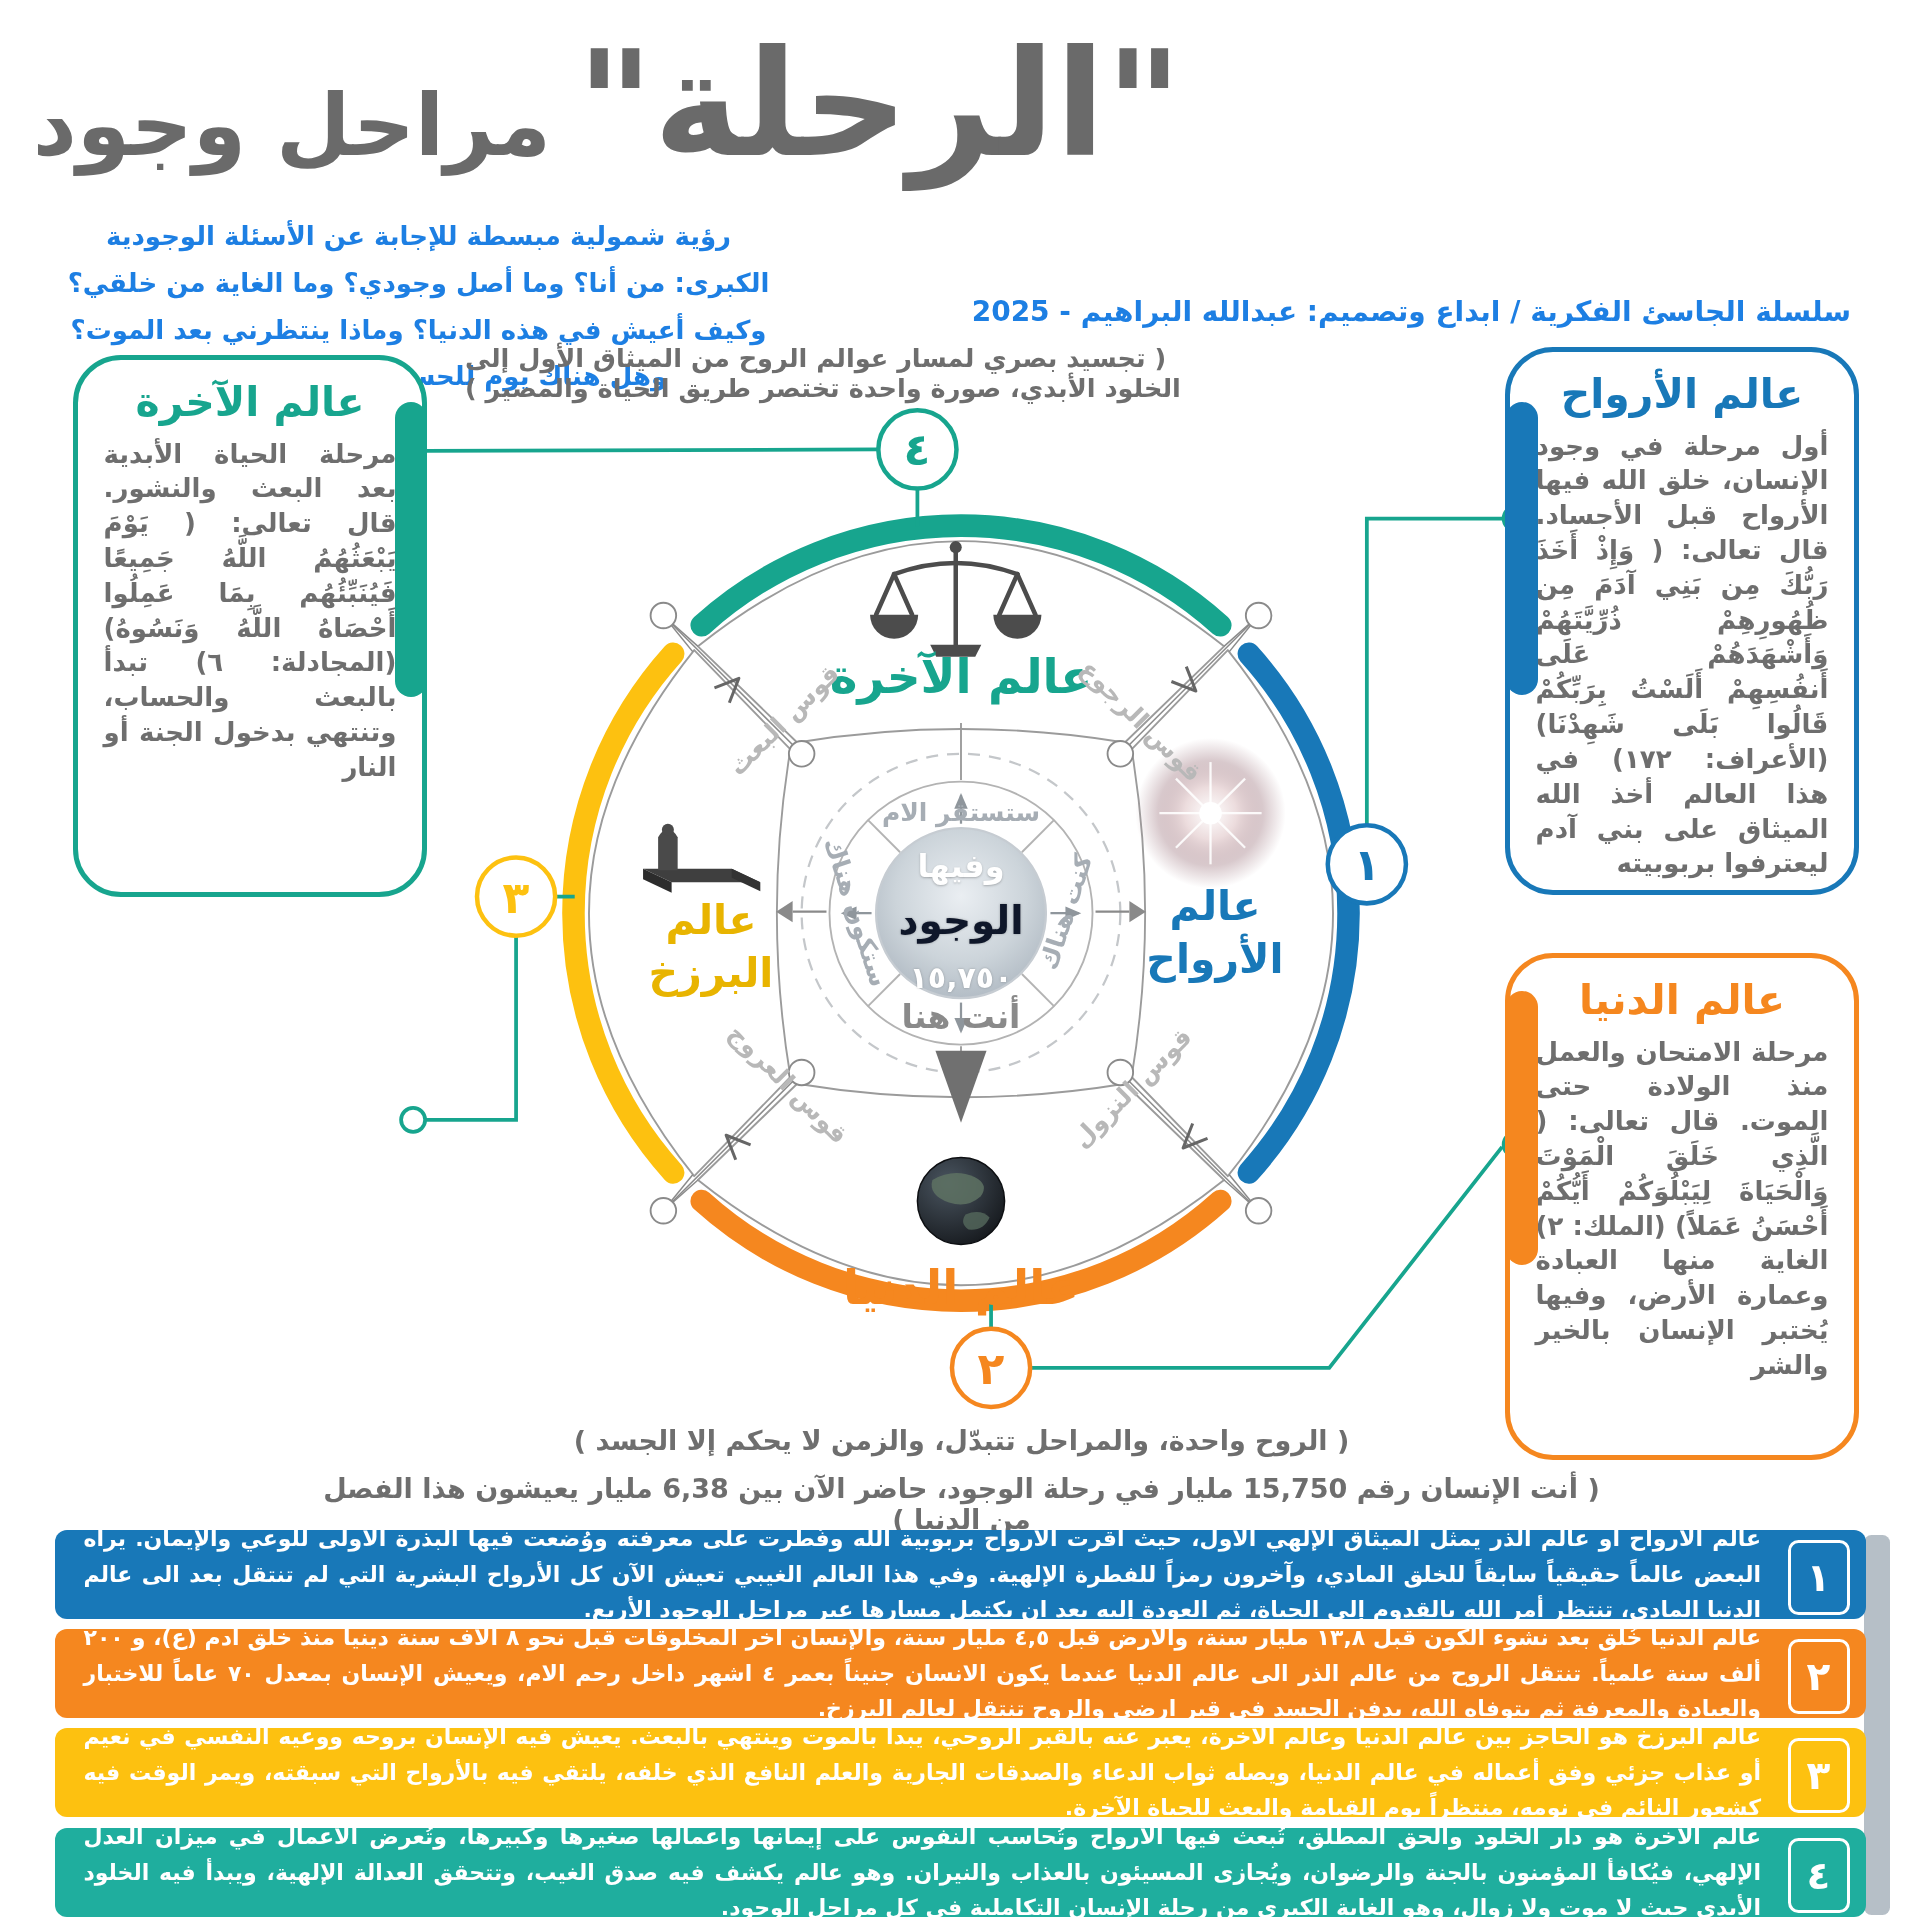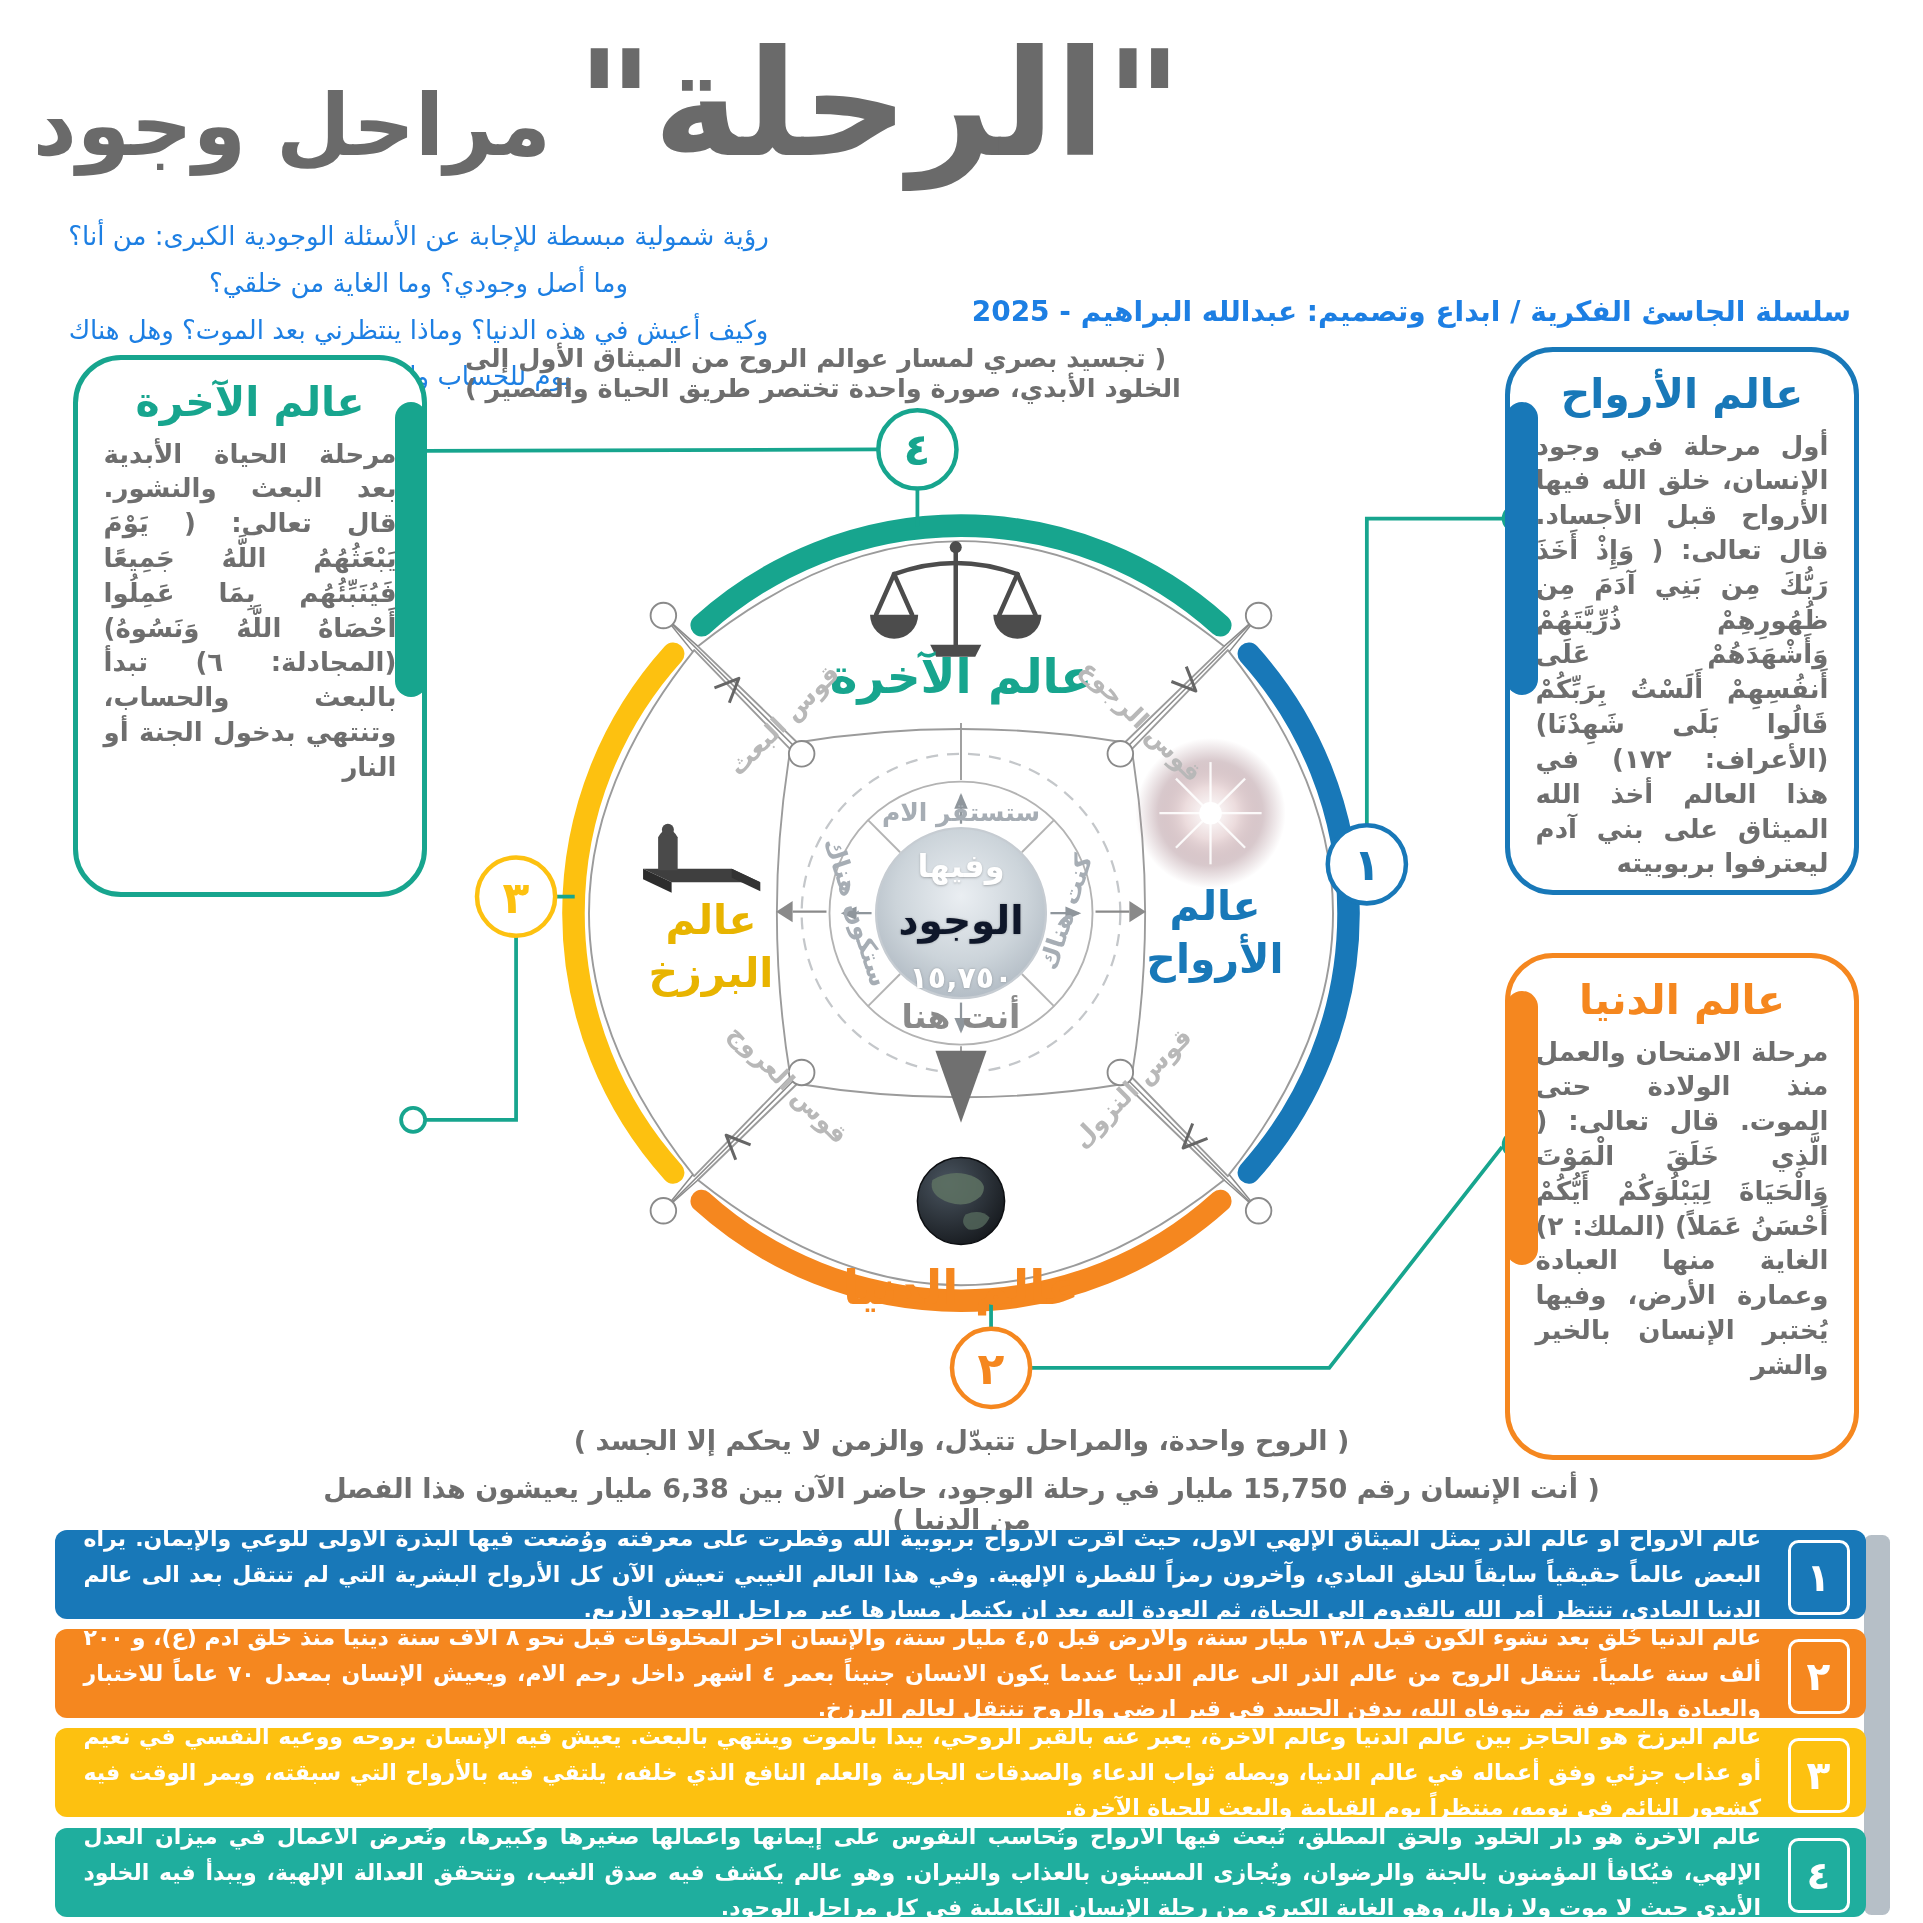--- a/index.html
+++ b/index.html
@@ -4,21 +4,21 @@
 <style>
   html,body{margin:0;padding:0;background:#fff}
   .canvas{position:relative;width:1924px;height:1924px;background:#fff;overflow:hidden;
           font-family:"DejaVu Sans",sans-serif;direction:rtl}
   .abs{position:absolute}
   
   .title-row{position:absolute;top:19.5px;left:56px;width:1127px;text-align:right;color:#6a6a6a;white-space:nowrap}
   .t-big{font-size:147px;font-weight:bold;line-height:1.15;letter-spacing:-1.5px}
   .t-rest{font-size:86px;font-weight:bold;padding-right:25.6px}
   .subtitle{position:absolute;top:213px;left:56px;width:727px;text-align:center;
-            font-size:26px;font-weight:normal;color:#1d7fe3;line-height:1.8}
+            font-size:26px;font-weight:bold;color:#1d7fe3;line-height:1.8}
   .credit{position:absolute;top:295px;right:72px;font-size:28px;font-weight:bold;color:#1d7fe3}
   .top-caption{position:absolute;top:343px;left:466px;width:759px;text-align:left;
                font-size:25.6px;font-weight:bold;color:#6e6e6e}
   
   .wbox{position:absolute;border:5.3px solid;border-radius:48px;background:#fff}
   .wbox .box-title{text-align:center;font-size:41px;font-weight:bold;margin-top:18px}
   .wbox .box-body{padding:10.5px 25.6px 0 25.6px;font-size:26px;font-weight:bold;color:#6e6e6e;
                   line-height:1.34;text-align:justify;direction:rtl}
   .pill{position:absolute;width:32px;border-radius:16.5px}
   .box-tl{left:74px;top:355px;width:344px;height:532px;border-color:#17A58E}

